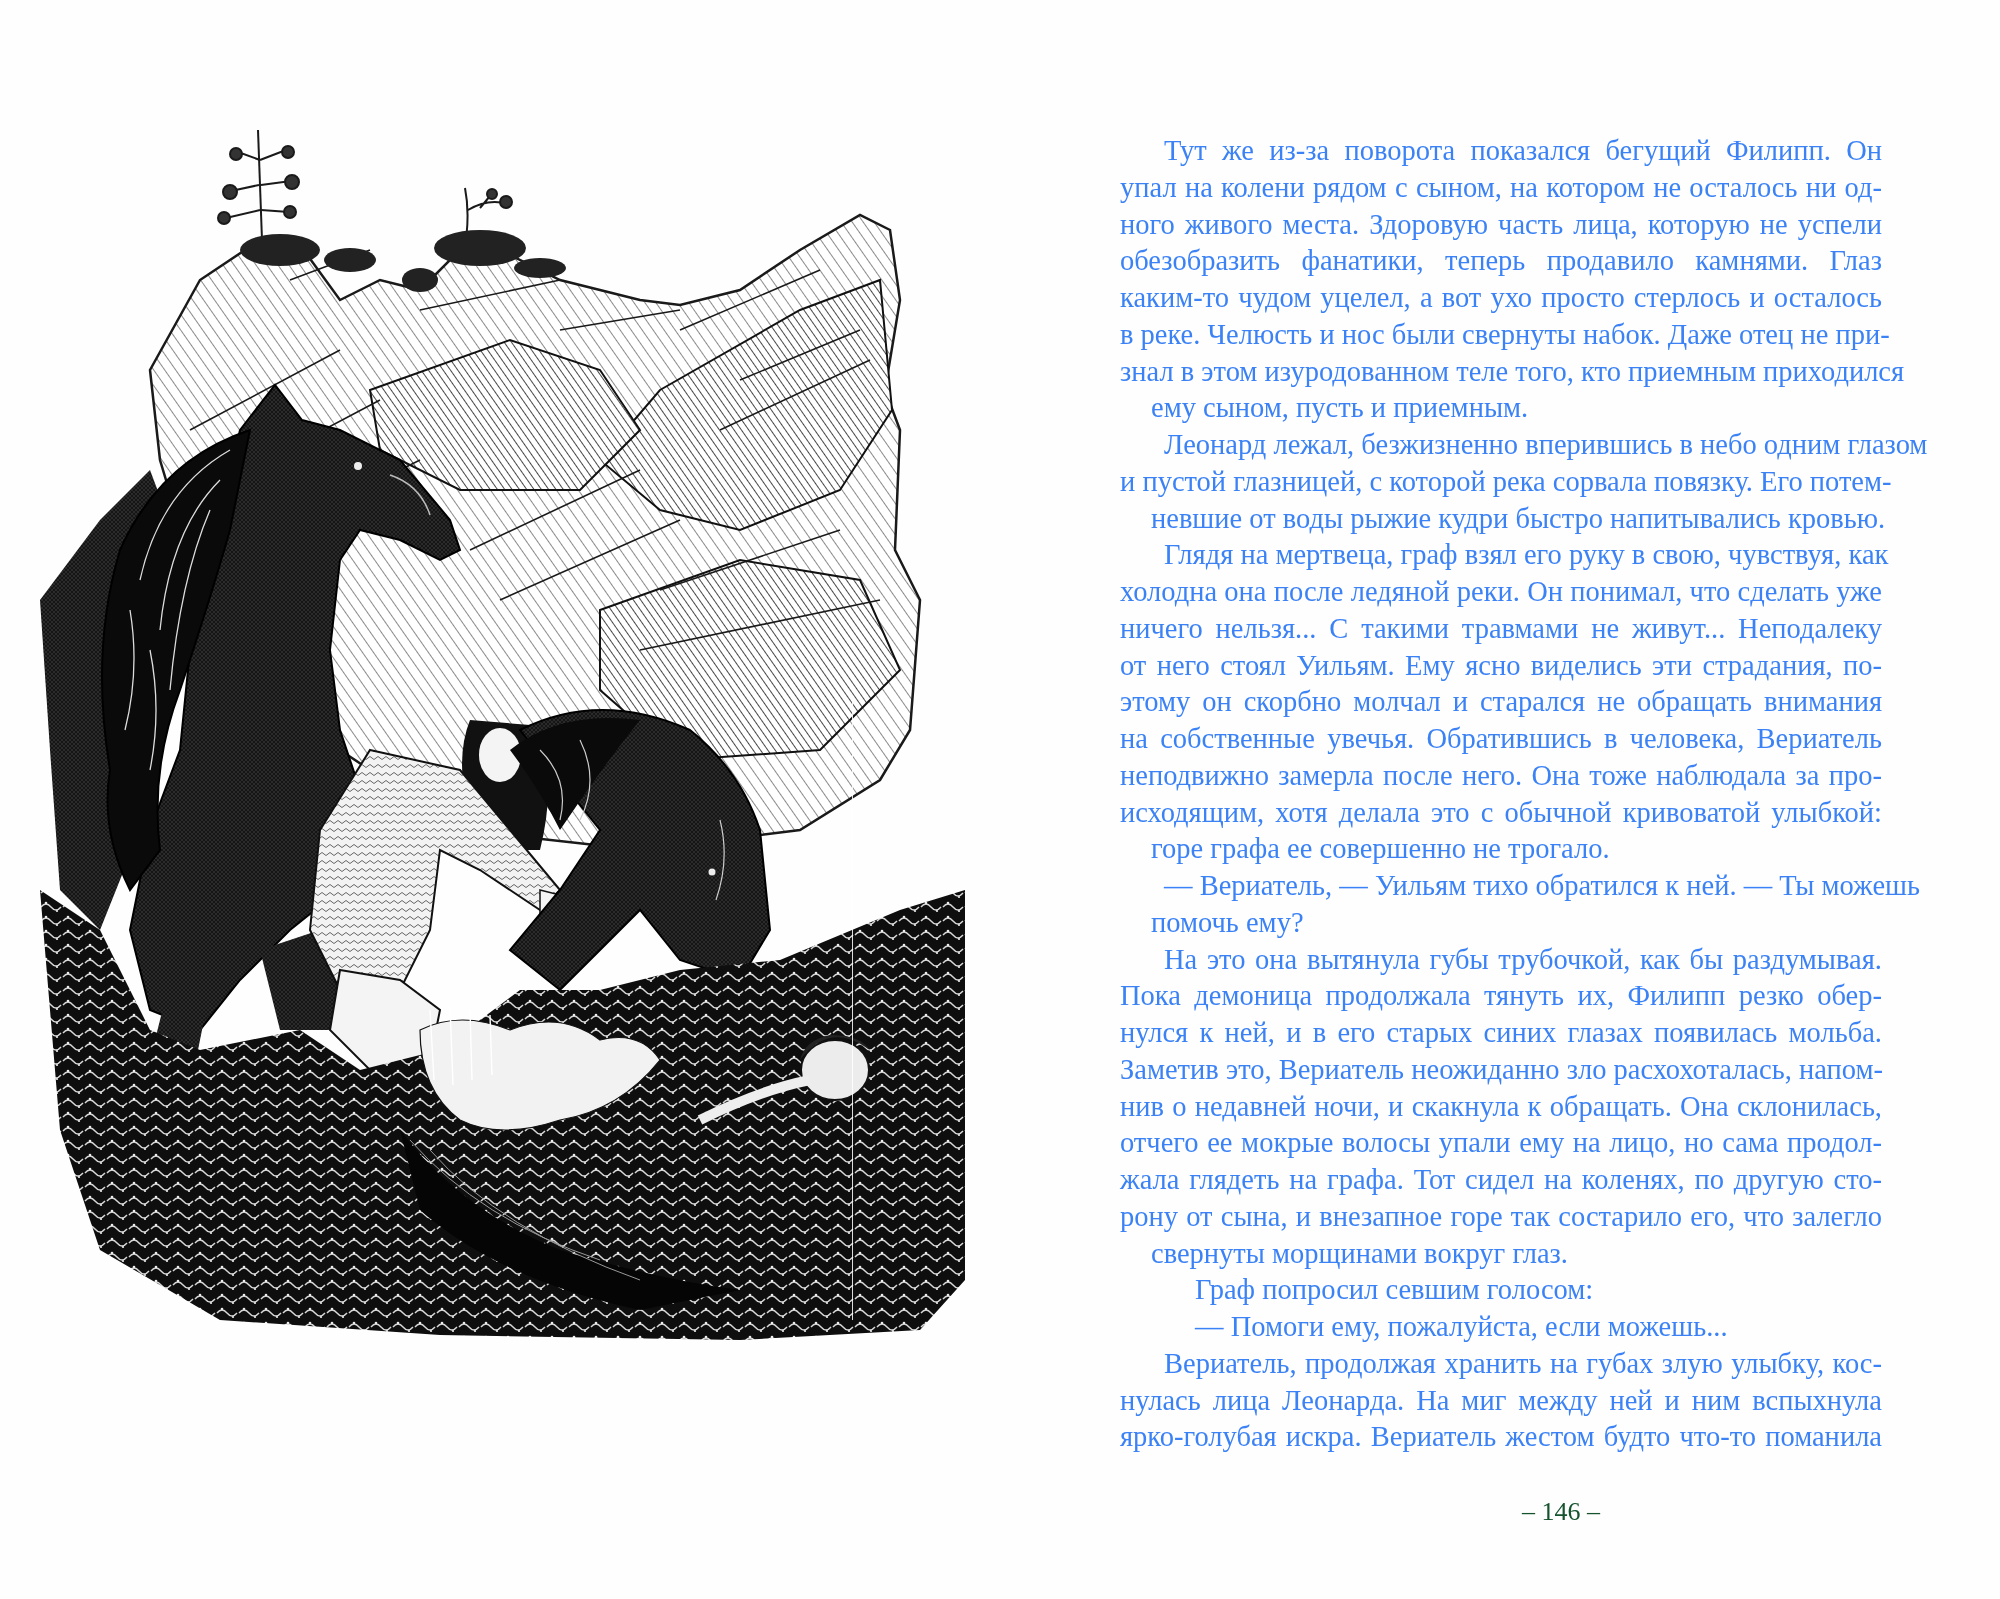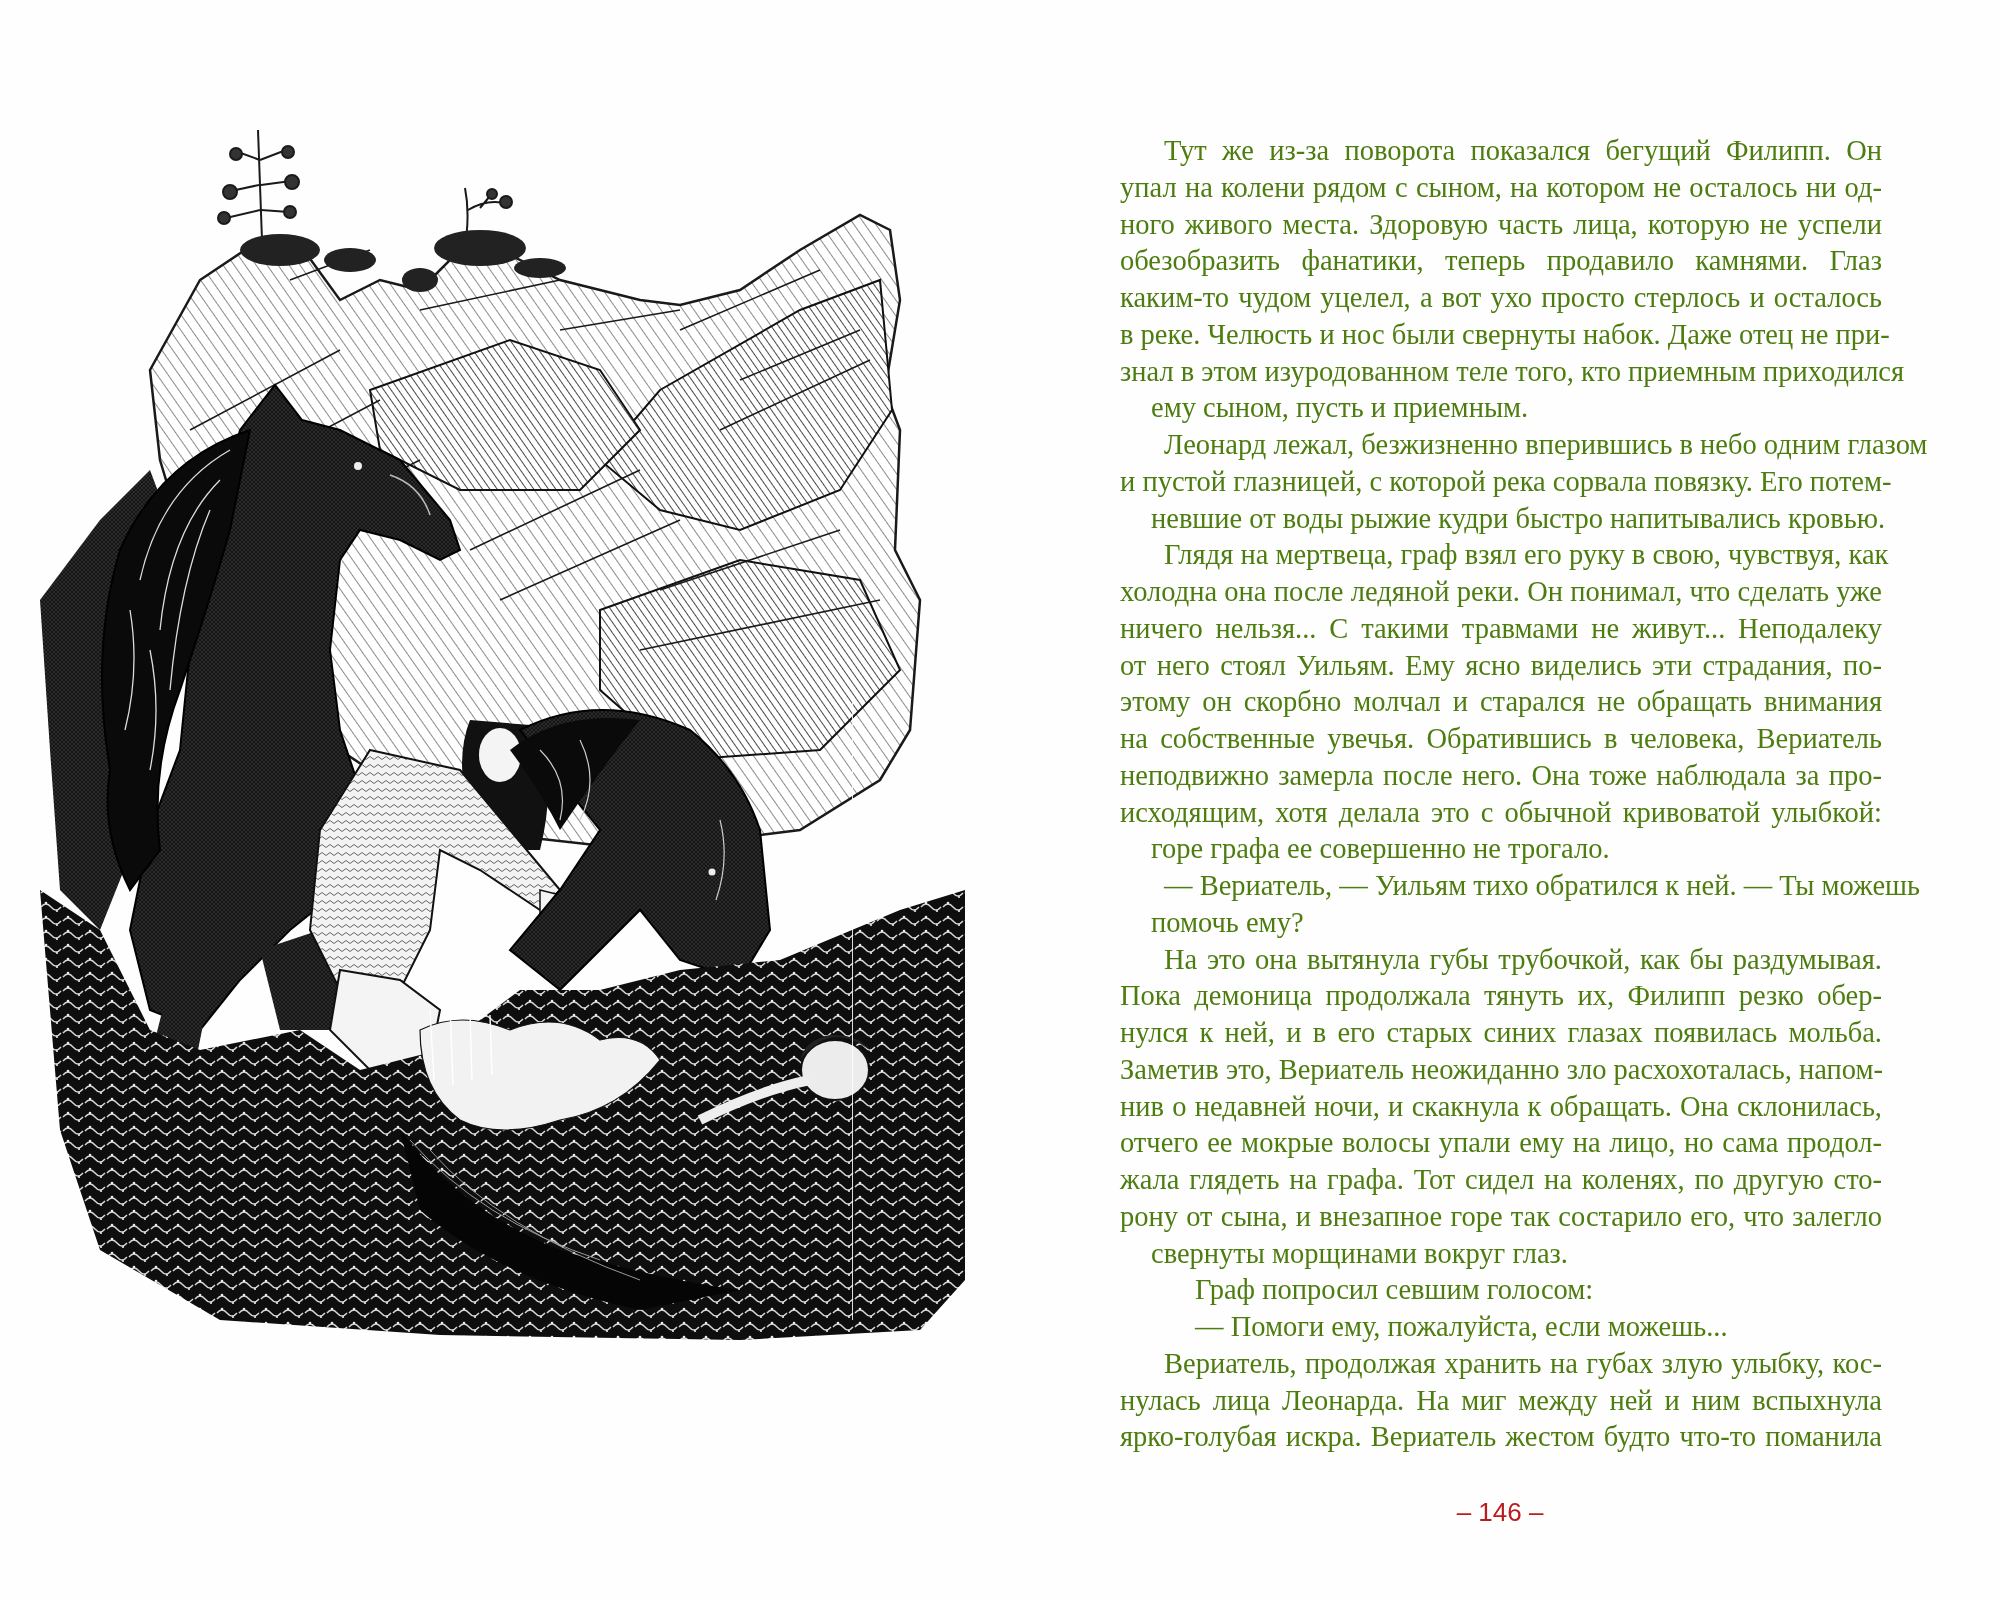--- a/index.html
+++ b/index.html
@@ -9,32 +9,32 @@
     position:absolute; left:40px; top:130px; width:930px; height:1210px;
   }
   .illustration svg { width:100%; height:100%; display:block; }
   .gutter-line {
     position:absolute; left:852px; top:700px; width:1px; height:620px;
     background:rgba(255,255,255,0.85);
   }
   .text-column {
     position:absolute; left:1120px; top:133px; width:762px;
     font-family:"Liberation Serif", "DejaVu Serif", serif;
-    font-size:28.5px; line-height:36.75px; color:#4d7c0f;
+    font-size:28.5px; line-height:36.75px; color:#3b82f6;
   }
   .line {
     display:block; height:36.75px; white-space:nowrap;
     text-align:justify; text-align-last:justify;
   }
   .line.indent { padding-left:44px; }
   .line.last { text-align-last:left;margin-left:31px; }
   .page-number {
-    position:absolute; left:1400px; width:200px; top:1497px; text-align:center;
-    font-family:Liberation Sans, sans-serif;
-    font-size:26px; color:#b91c1c;
+    position:absolute; left:1400px; width:200px; top:1497px; text-align:right;
+    font-family:Liberation Serif, serif;
+    font-size:26px; color:#14532d;
   }
 </style>
 </head>
 <body>
 
 <div class="spread">
 
   <div class="illustration" title="Ink illustration: black horse on rocky cliffs, a long-haired figure kneeling in a rushing river beside a second horse, a face emerging from the water below">
     <svg viewBox="0 0 930 1210" xmlns="http://www.w3.org/2000/svg">
       <defs>

